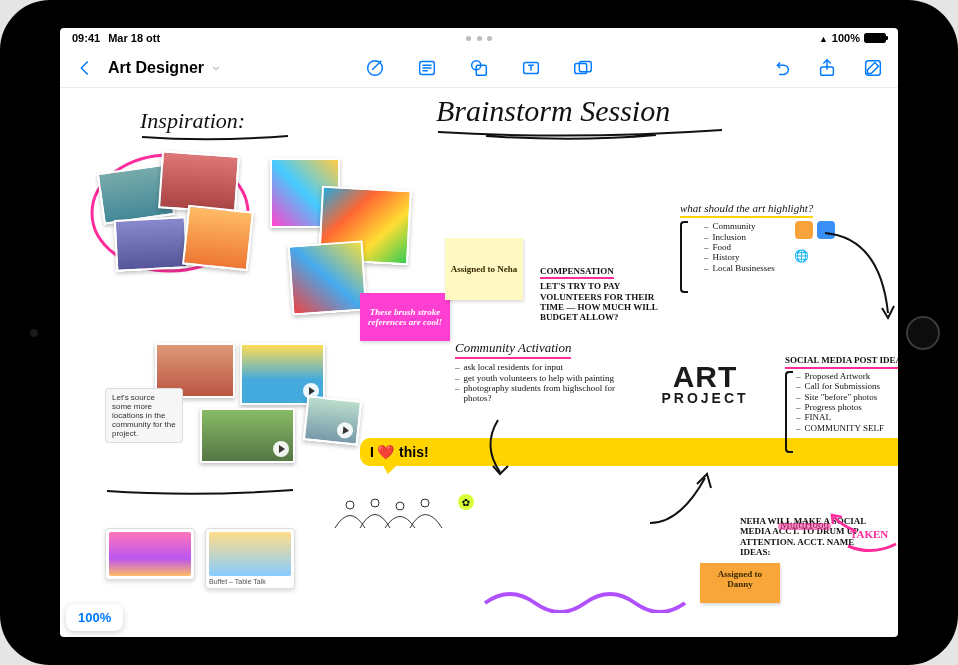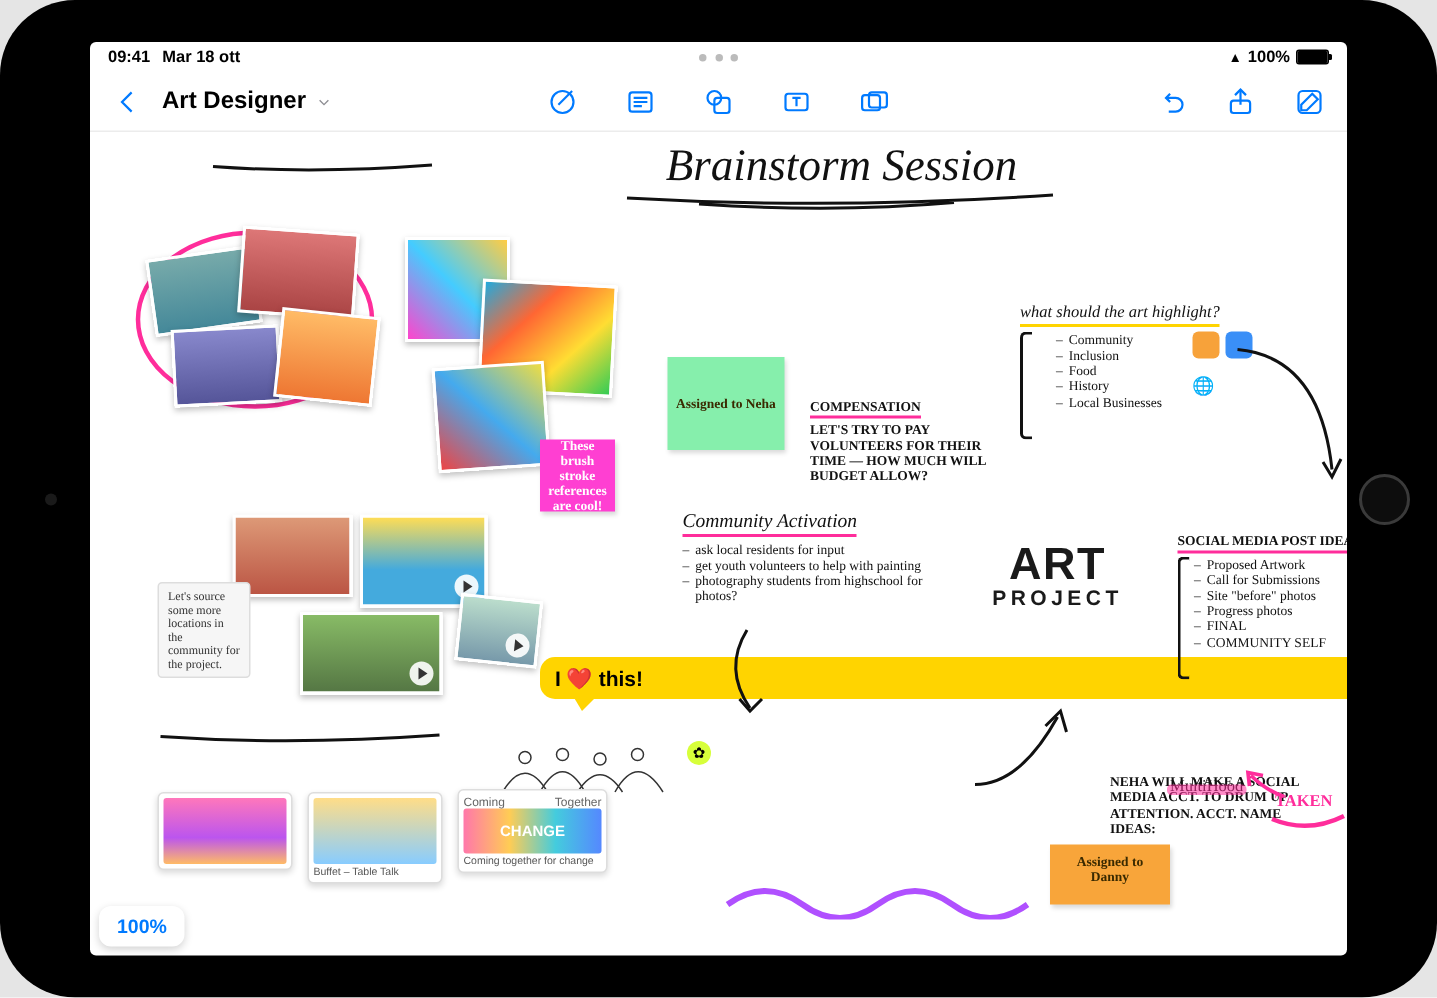--- a/index.html
+++ b/index.html
@@ -112,26 +112,26 @@
   .hand-sm { font-size:11px; line-height:1.2;}
   .hand-md { font-size:13px; line-height:1.25;}
   .hand-lg { font-size:22px; font-style:italic;}
   .hand-xl { font-size:30px; font-style:italic;}
 
   .underline-pink { border-bottom:2px solid #ff2d9b; display:inline-block; padding-bottom:1px;}
   .underline-yellow { border-bottom:2px solid #ffd400; display:inline-block; padding-bottom:1px;}
 
   .sticky { width:78px;height:62px;display:flex;align-items:center;justify-content:center;
     text-align:center;font-size:9px;font-weight:700;box-shadow:1px 2px 3px rgba(0,0,0,.15);padding:4px;}
-  .sticky.orange{background:#86efac;color:#3a2a00;}
+  .sticky.orange{background:#fef9c3;color:#3a2a00;}
   .sticky.orange2{background:#f8a53a;color:#3a2a00;}
   .sticky.pink{background:#ff3fd2;color:#fff;}
 
   .note-card{background:#f6f6f6;border:1px solid #ddd;border-radius:3px;font-size:8px;
-    padding:4px 6px;width:62px; font-family:Liberation Serif, serif;color:#333;}
+    padding:4px 6px;width:78px; font-family:Liberation Sans, sans-serif;color:#333;}
 
   .photo{background:#c7d4e0;border:2px solid #fff;box-shadow:0 2px 4px rgba(0,0,0,.25);}
   .video-badge{position:absolute;right:4px;bottom:4px;width:16px;height:16px;border-radius:50%;
     background:rgba(255,255,255,.9);display:flex;align-items:center;justify-content:center;}
   .video-badge::before{content:"";border-left:6px solid #333;border-top:4px solid transparent;border-bottom:4px solid transparent;margin-left:2px;}
 
   .zoom-pill{position:absolute;left:6px;bottom:6px;background:#fff;border-radius:8px;
     box-shadow:0 2px 6px rgba(0,0,0,.18);padding:6px 12px;font-size:13px;font-weight:600;color:#007aff;
     font-family:-apple-system,sans-serif;}
 
@@ -262,46 +262,47 @@
           <svg viewBox="0 0 24 24">
               <rect x="4" y="4" width="16" height="16" rx="3"></rect>
               <path d="M14 6 l4 4 -8 8 h-4 v-4 z"></path>
             </svg>
         </div>
       </div>
     </div>
 
     <div class="canvas">
 
-      <div class="hand hand-xl" style="left:356px;top:6px;text-align:center;">
+      <div class="hand hand-xl" style="left:376px;top:6px;">
         <span>Brainstorm Session</span>
         <svg width="290" height="12" style="display:block">
             <path d="M2 4 Q140 12 286 2 M50 8 Q140 14 220 7" class="arrow" stroke-width="2"></path>
           </svg>
       </div>
 
       <div class="hand hand-lg" style="left:80px;top:20px;">
+        <span>Inspiration:</span>
         <svg width="150" height="8" style="display:block">
             <path d="M2 3 Q70 8 148 2" class="arrow"></path>
           </svg>
       </div>
 
       <svg style="left:25px;top:55px;width:170px;height:130px;">
         <ellipse cx="85" cy="70" rx="78" ry="58" fill="none" stroke="#ff2d9b" stroke-width="3"></ellipse>
       </svg>
       <div class="photo" style="left:40px;top:80px;width:72px;height:52px;transform:rotate(-8deg);background:linear-gradient(#7aa,#489);"></div>
       <div class="photo" style="left:100px;top:65px;width:78px;height:58px;transform:rotate(4deg);background:linear-gradient(#d77,#a44);"></div>
       <div class="photo" style="left:55px;top:130px;width:72px;height:52px;transform:rotate(-3deg);background:linear-gradient(#88c,#559);"></div>
       <div class="photo" style="left:125px;top:120px;width:66px;height:60px;transform:rotate(6deg);background:linear-gradient(#fb6,#e73);"></div>
 
       <div class="photo" style="left:210px;top:70px;width:70px;height:70px;background:linear-gradient(45deg,#f4c,#4cf,#fc4);"></div>
       <div class="photo" style="left:260px;top:100px;width:90px;height:75px;transform:rotate(3deg);background:linear-gradient(135deg,#2ad,#f63,#fd3,#3c5);"></div>
       <div class="photo" style="left:230px;top:155px;width:75px;height:70px;transform:rotate(-4deg);background:linear-gradient(45deg,#e44,#4ae,#ed4);"></div>
 
-      <div class="sticky pink" style="left:300px;top:205px;width:50px;height:48px;">
+      <div class="sticky pink" style="left:300px;top:205px;width:90px;height:48px;font-style:italic;">
         <span>These brush stroke references are cool!</span>
       </div>
 
       <div class="photo" style="left:95px;top:255px;width:80px;height:55px;background:linear-gradient(#d97,#b54);"></div>
       <div class="photo" style="left:180px;top:255px;width:85px;height:62px;background:linear-gradient(#fd5,#4ad 60%);">
         <div class="video-badge"></div>
       </div>
       <div class="photo" style="left:140px;top:320px;width:95px;height:55px;background:linear-gradient(#8b6,#574);">
         <div class="video-badge"></div>
       </div>
@@ -332,28 +333,20 @@
             <path d="M2 3 Q90 9 188 2" class="arrow"></path>
           </svg>
       </div>
 
       <div class="research-card" style="left:45px;top:440px;width:90px">
         <div class="thumb" style="background:linear-gradient(#f7b,#b5e 60%,#fb6);"></div>
       </div>
       <div class="research-card" style="left:145px;top:440px;width:90px">
         <div class="thumb" style="background:linear-gradient(#fd8,#8cf);"></div>
         <div class="cap">Buffet – Table Talk</div>
-      </div>
-      <div class="research-card" style="left:245px;top:438px;width:100px">
-        <div style="font-size:8px;display:flex;justify-content:space-between;color:#666">
-          <span>Coming</span>
-            <span>Together</span>
-        </div>
-        <div class="thumb" style="height:30px;background:linear-gradient(90deg,#f7a,#fc5,#4cd,#58f);display:flex;align-items:center;justify-content:center;color:#fff;font-weight:800;font-size:10px">CHANGE</div>
-        <div class="cap">Coming together for change</div>
       </div>
 
       <div class="sticky orange" style="left:385px;top:150px;">
         <span>Assigned to Neha</span>
       </div>
 
       <div style="left:480px;top:130px;width:130px" class="hand hand-xs">
         <div class="underline-pink" style="font-weight:700">COMPENSATION</div>
         <div style="font-weight:700;margin-top:2px">LET'S TRY TO PAY VOLUNTEERS FOR THEIR TIME — HOW MUCH WILL BUDGET ALLOW?</div>
       </div>

